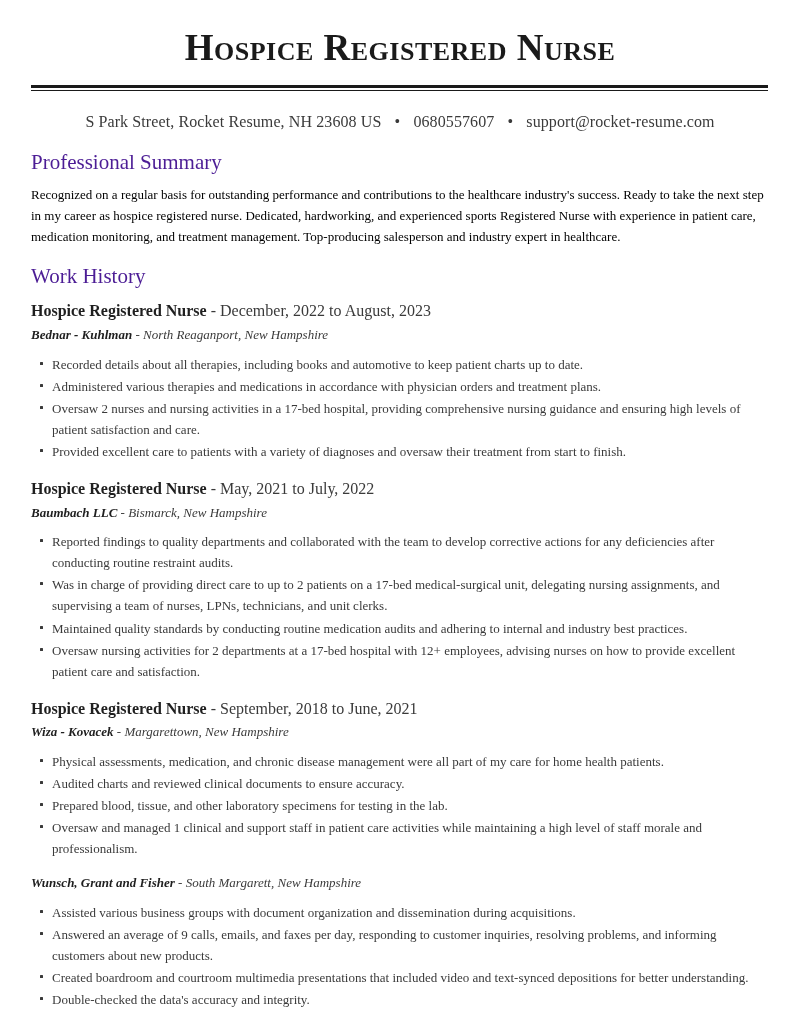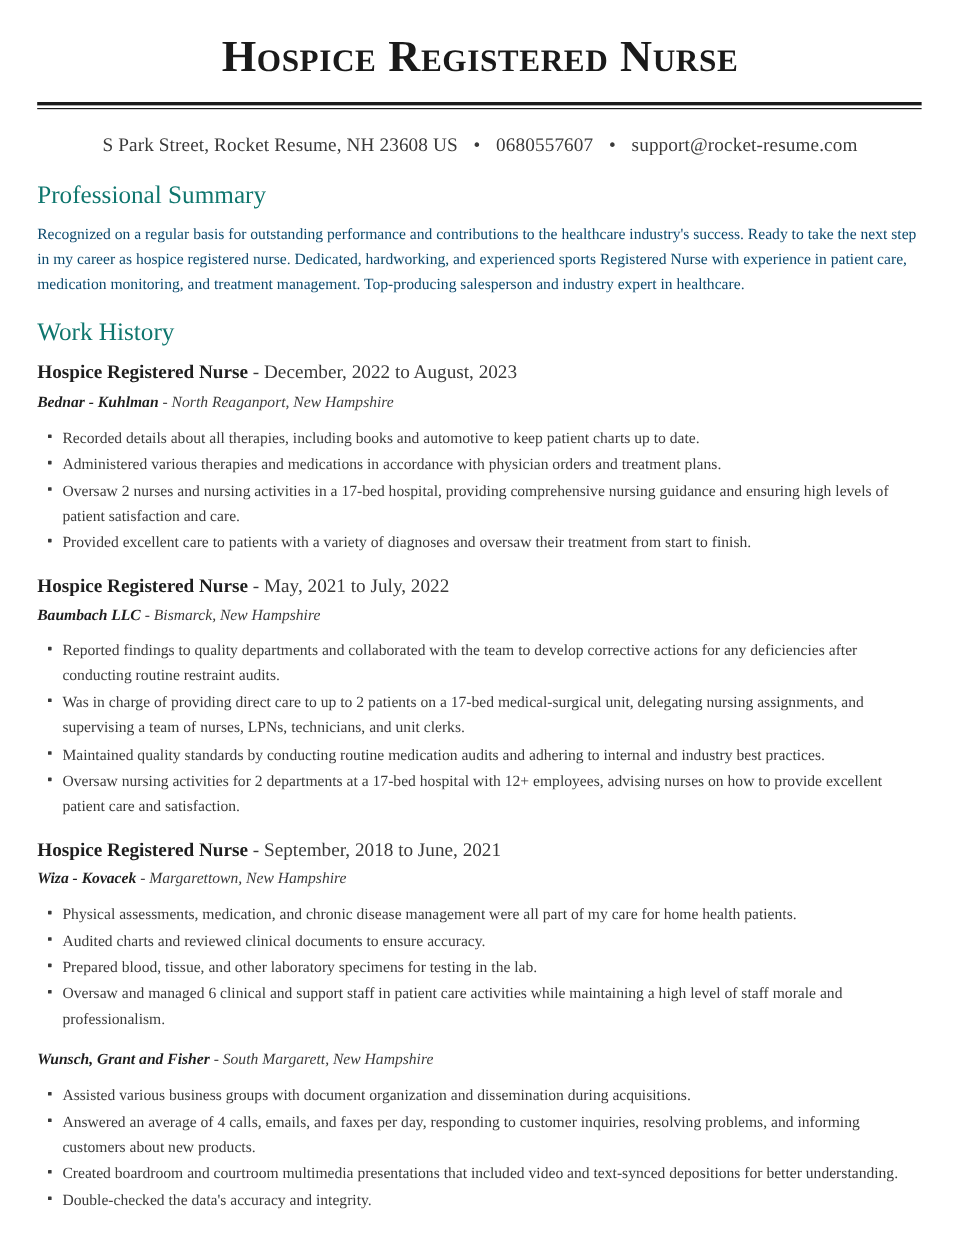--- a/index.html
+++ b/index.html
@@ -62,28 +62,28 @@
     color: #3a3a3a;
   }
 
   
   .section {
     margin-top: 18px;
   }
   .section-title {
     font-size: 21px;
     font-weight: 400;
-    color: #0f766e;
+    color: #4c1d95;
     margin: 0 0 9px 0;
     line-height: 1.25;
   }
   .summary-text {
     font-size: 13px;
     line-height: 1.62;
-    color: #0c4a6e;
+    color: #000000;
     margin: 0;
     text-align: left;
   }
 
   
   .job {
     margin-bottom: 14px;
   }
   .job:last-child {
     margin-bottom: 0;
@@ -198,28 +198,28 @@
             <li>Oversaw nursing activities for 2 departments at a 17-bed hospital with 12+ employees, advising nurses on how to provide excellent patient care and satisfaction.</li>
           </ul>
         </div>
         <div class="job">
           <div class="job-line-1"><span class="job-title">Hospice Registered Nurse</span><span class="job-dash"> - </span><span class="job-dates">September, 2018 to June, 2021</span></div>
           <div class="job-line-2"><span class="job-company">Wiza - Kovacek</span><span class="job-dash"> - </span><span class="job-location">Margarettown, New Hampshire</span></div>
           <ul class="job-bullets">
             <li>Physical assessments, medication, and chronic disease management were all part of my care for home health patients.</li>
             <li>Audited charts and reviewed clinical documents to ensure accuracy.</li>
             <li>Prepared blood, tissue, and other laboratory specimens for testing in the lab.</li>
-            <li>Oversaw and managed 6 clinical and support staff in patient care activities while maintaining a high level of staff morale and professionalism.</li>
+            <li>Oversaw and managed 1 clinical and support staff in patient care activities while maintaining a high level of staff morale and professionalism.</li>
           </ul>
         </div>
         <div class="job">
           <div class="job-line-2"><span class="job-company">Wunsch, Grant and Fisher</span><span class="job-dash"> - </span><span class="job-location">South Margarett, New Hampshire</span></div>
           <ul class="job-bullets">
             <li>Assisted various business groups with document organization and dissemination during acquisitions.</li>
-            <li>Answered an average of 4 calls, emails, and faxes per day, responding to customer inquiries, resolving problems, and informing customers about new products.</li>
+            <li>Answered an average of 9 calls, emails, and faxes per day, responding to customer inquiries, resolving problems, and informing customers about new products.</li>
             <li>Created boardroom and courtroom multimedia presentations that included video and text-synced depositions for better understanding.</li>
             <li>Double-checked the data's accuracy and integrity.</li>
           </ul>
         </div>
       </div>
   </div>
 
 </div>
 
 </body></html>

